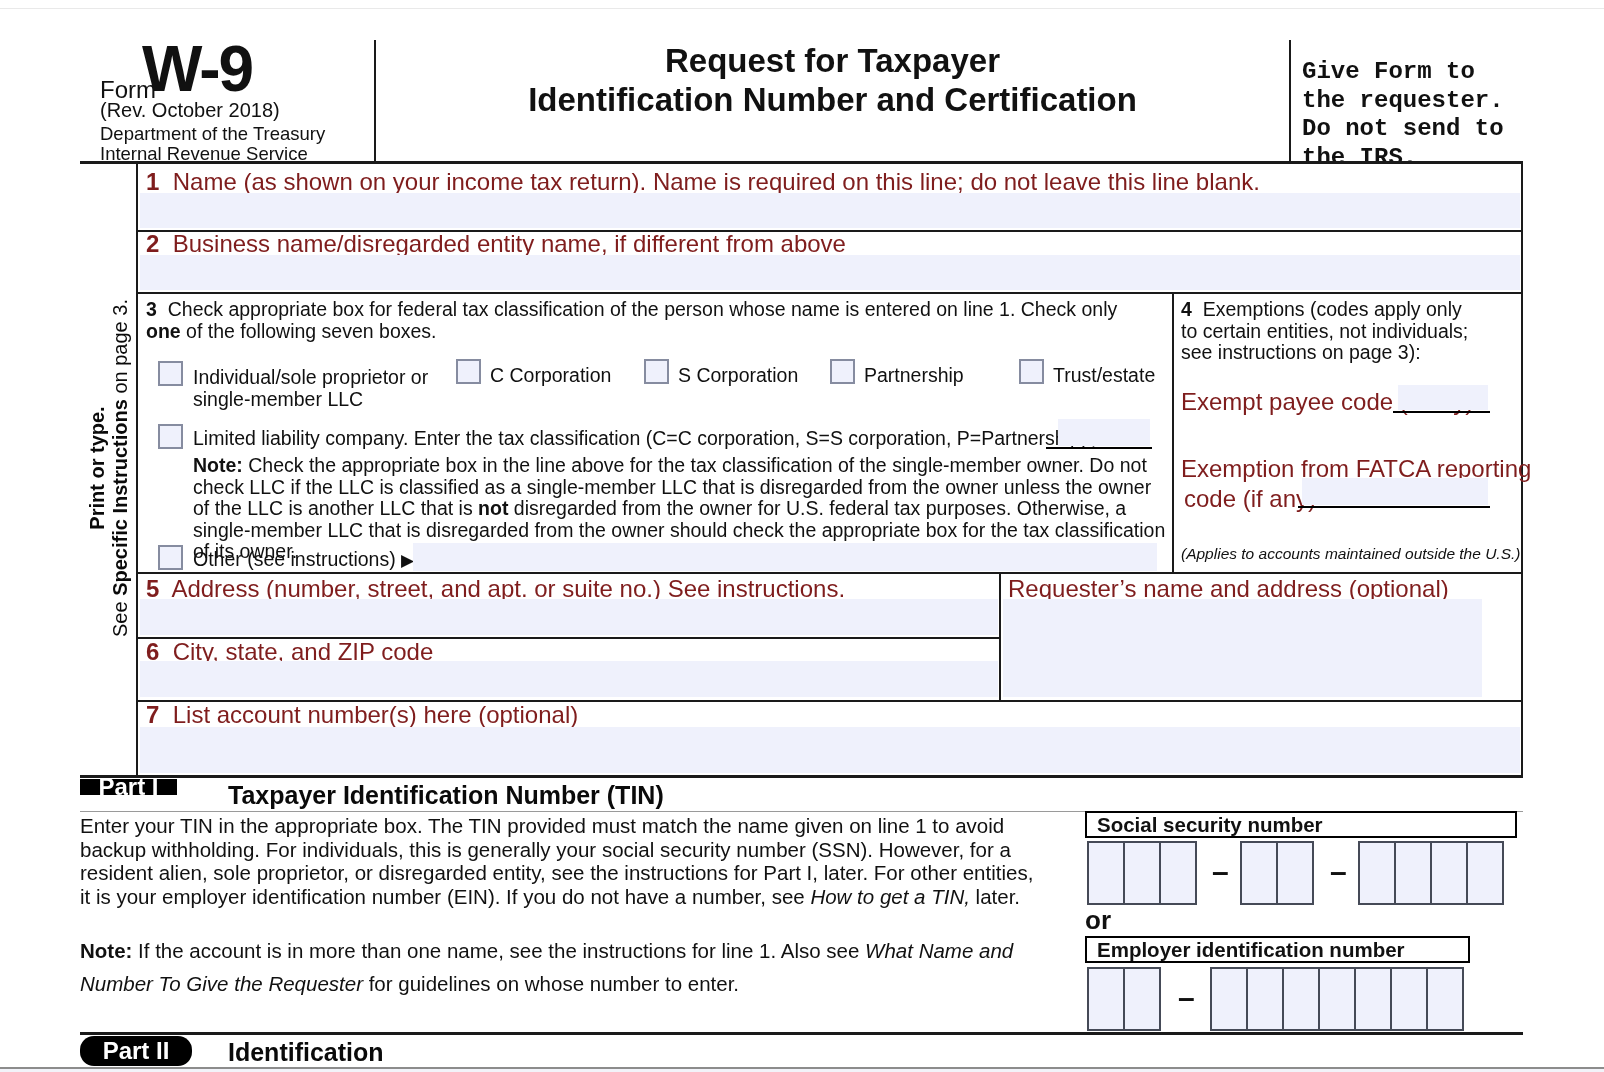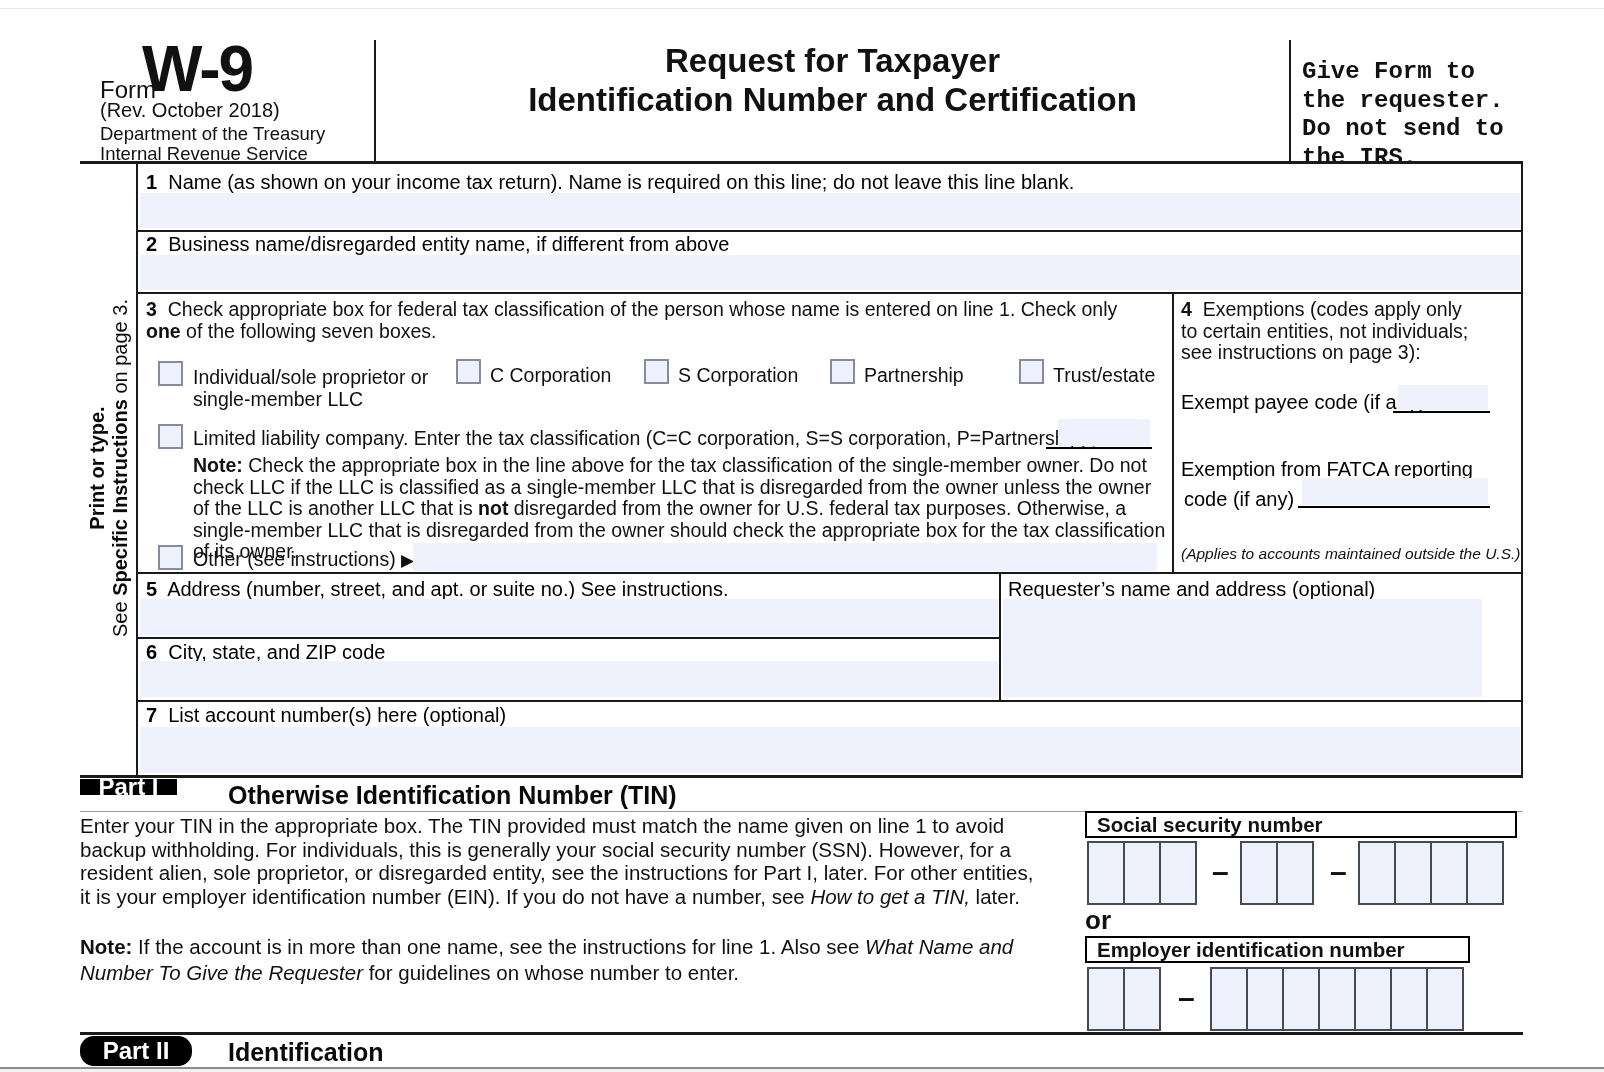--- a/index.html
+++ b/index.html
@@ -12,21 +12,21 @@
     overflow:hidden;
   }
   .abs{position:absolute;}
   .line{position:absolute;background:#1a1a1a;}
   .thinline{position:absolute;background:#9a9a9a;}
   .field{
     position:absolute;
     background:#eff1fc;
   }
   .underl{position:absolute;background:#000;height:2px;}
-  .lbl{font-size:20px;line-height:22px;color:#000000;}
+  .lbl{font-size:24px;line-height:22px;color:#7f1d1d;}
   .num{font-weight:bold;}
   .cb{
     position:absolute;width:21px;height:21px;
     background:#eff1fc;border:2px solid #868ca0;
   }
   .cblabel{position:absolute;font-size:19.5px;line-height:22px;color:#101010;}
   .smalltext{font-size:19.5px;line-height:21.5px;}
   .partbox{
     position:absolute;background:#000;color:#fff;
     font-weight:bold;font-size:24px;
@@ -162,27 +162,27 @@
   <div class="abs lbl" style="left:146px;top:641px;"><span class="num">6</span>&nbsp; <span>City, state, and ZIP code</span></div>
   <div class="field" style="left:140px;top:661px;width:858px;height:36px;"></div>
 
   <div class="line" style="left:137px;top:700px;width:1385px;height:2px;"></div>
 
   <div class="abs lbl" style="left:146px;top:704px;"><span class="num">7</span>&nbsp; <span>List account number(s) here (optional)</span></div>
   <div class="field" style="left:140px;top:727px;width:1380px;height:46px;"></div>
 
   <div class="line" style="left:80px;top:775px;width:1443px;height:3px;"></div>
   <div class="partbox" style="left:80px;top:779px;width:97px;height:16px;">Part I</div>
-  <div class="parttitle" style="left:228px;top:781px;">Otherwise Identification Number (TIN)</div>
+  <div class="parttitle" style="left:228px;top:781px;">Taxpayer Identification Number (TIN)</div>
   <div class="thinline" style="left:80px;top:811px;width:1443px;height:1px;"></div>
 
   <div class="abs" style="left:80px;top:814px;width:965px;font-size:20.5px;line-height:23.5px;">
     <span>Enter your TIN in the appropriate box. The TIN provided must match the name given on line 1 to avoid backup withholding. For individuals, this is generally your social security number (SSN). However, for a resident alien, sole proprietor, or disregarded entity, see the instructions for Part I, later. For other entities, it is your employer identification number (EIN). If you do not have a number, see </span><span class="i">How to get a TIN,</span><span> later.</span>
   </div>
-  <div class="abs" style="left:80px;top:934px;width:965px;font-size:20.5px;line-height:26px;">
+  <div class="abs" style="left:80px;top:934px;width:965px;font-size:20.5px;line-height:33px;">
     <span class="b">Note:</span><span> If the account is in more than one name, see the instructions for line 1. Also see </span><span class="i">What Name and Number To Give the Requester</span><span> for guidelines on whose number to enter.</span>
   </div>
 
   <div class="tinbox" style="left:1085px;top:811px;width:432px;height:27px;">Social security number</div>
   <div class="cellrow" style="left:1087px;top:841px;">
     <div class="cell"></div>
     <div class="cell"></div>
     <div class="cell"></div>
   </div>
   <div class="dash" style="left:1212px;top:855px;">–</div>

